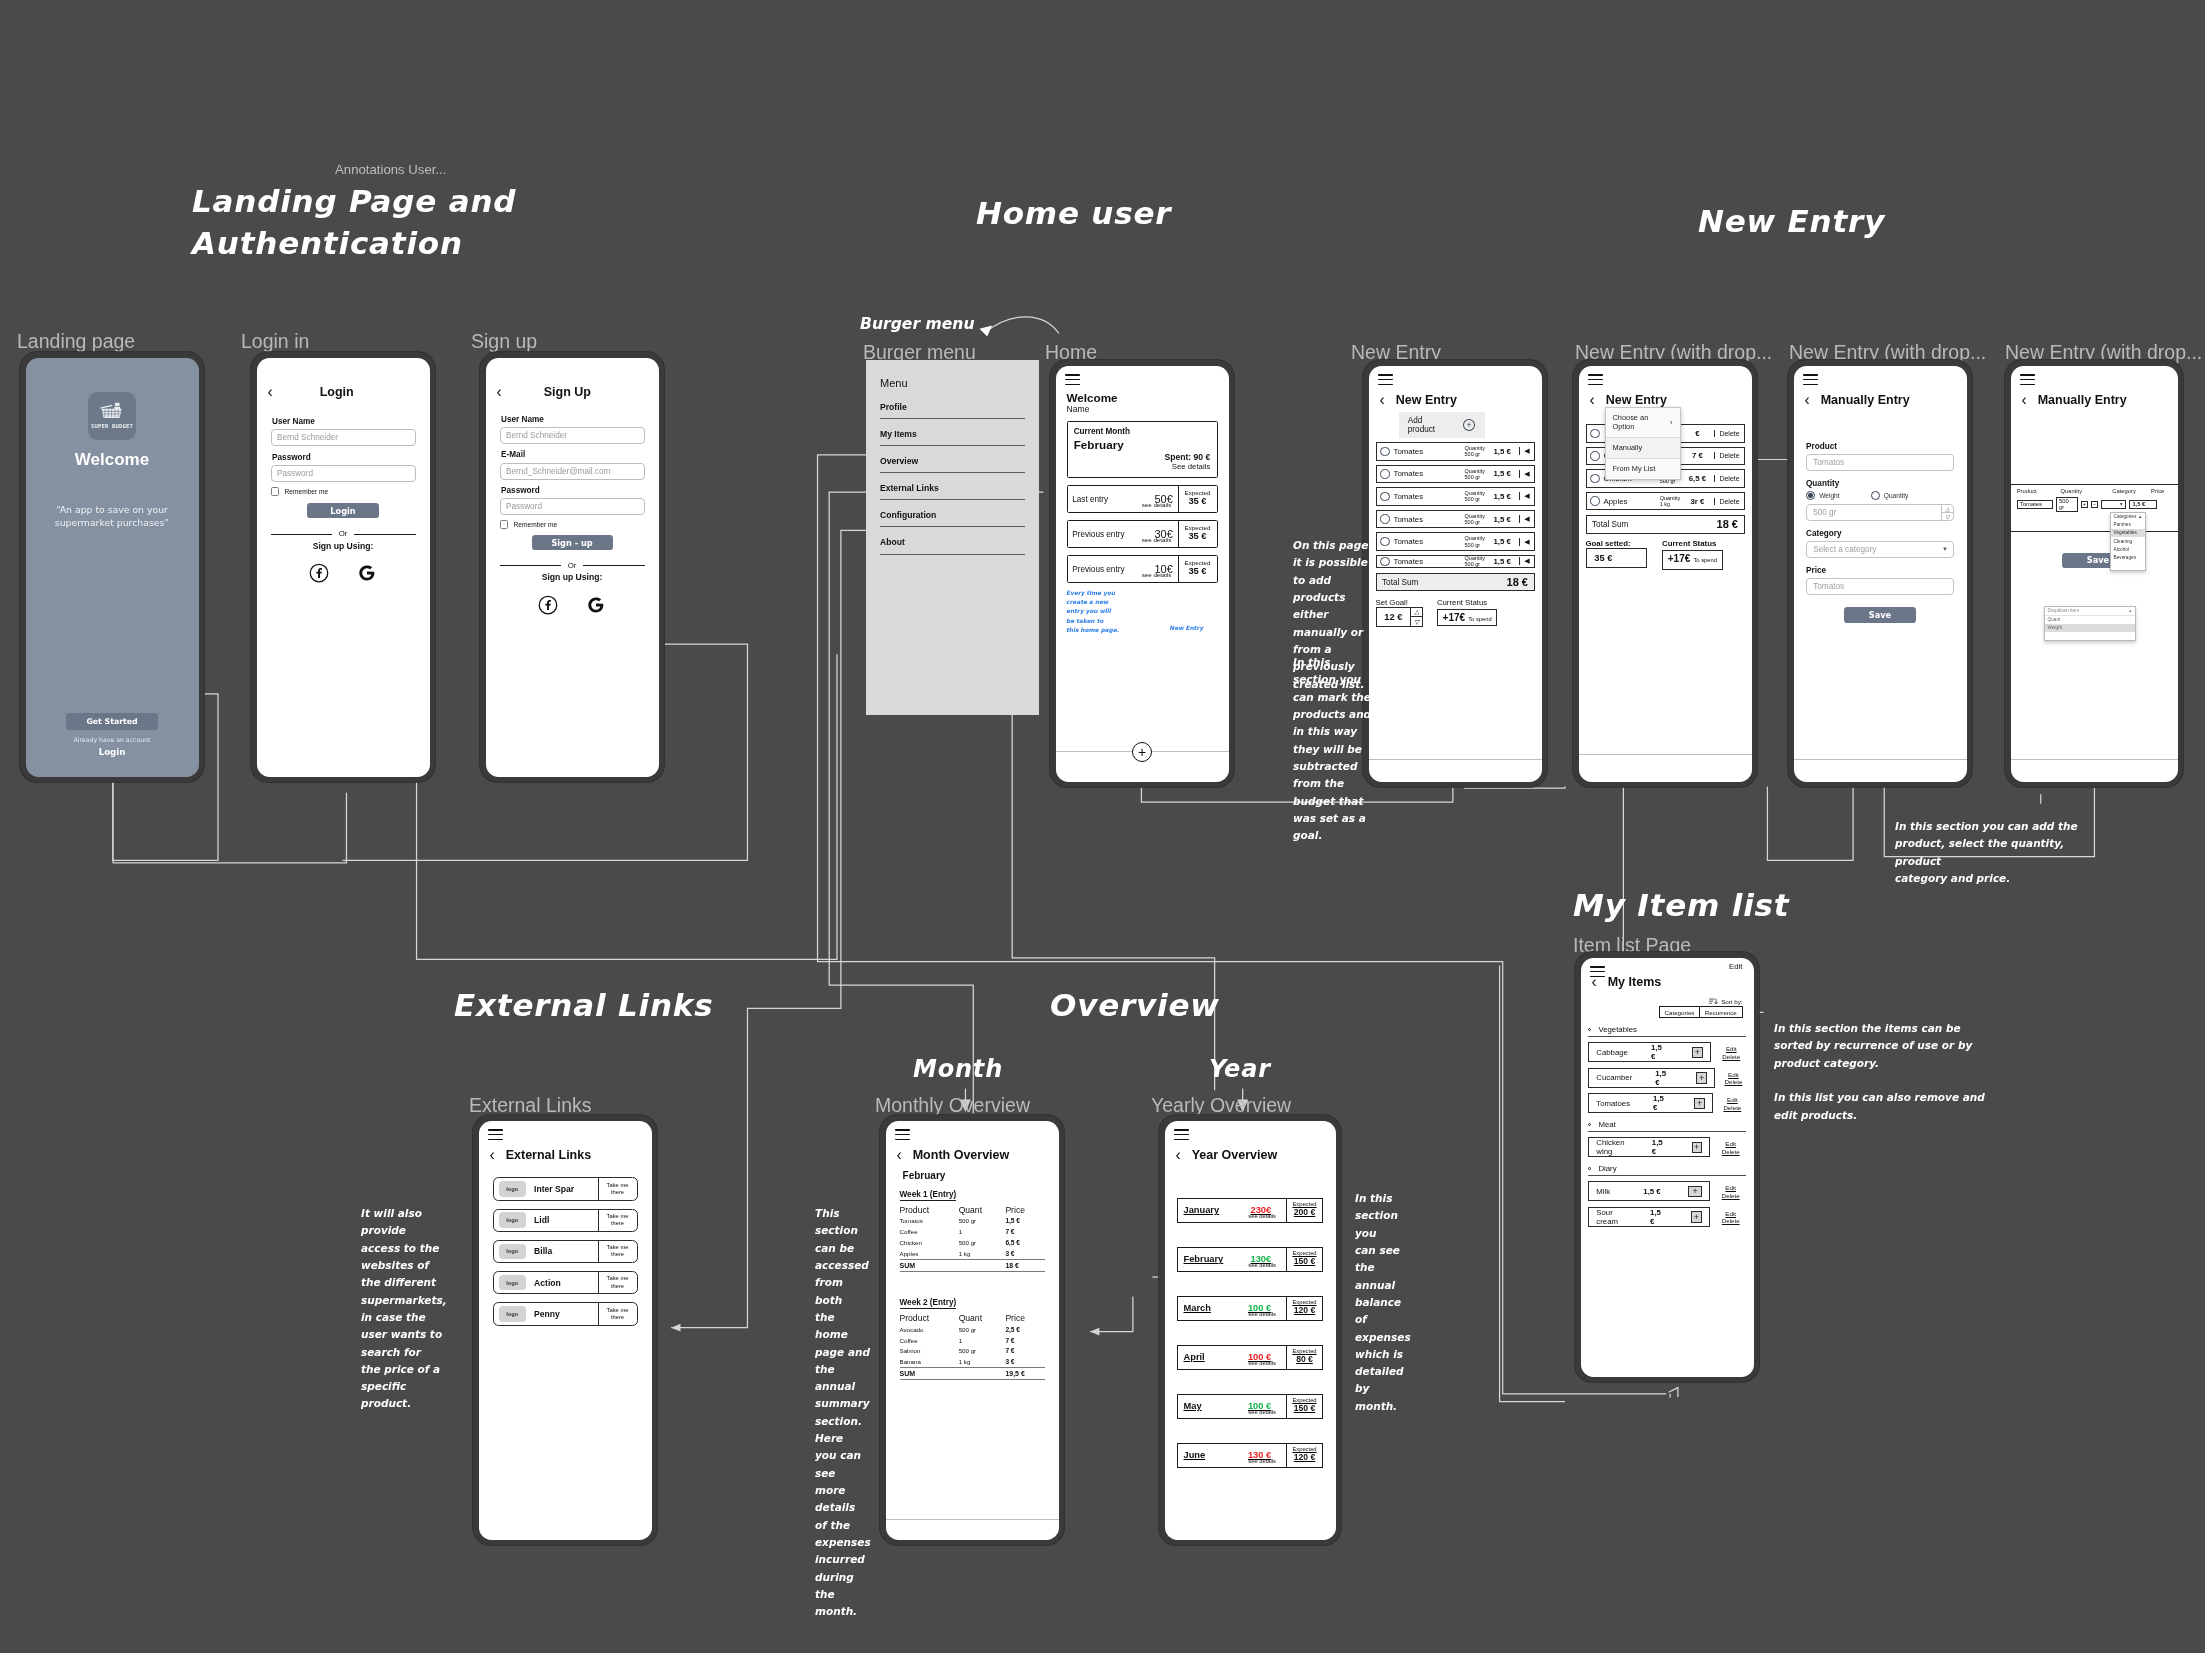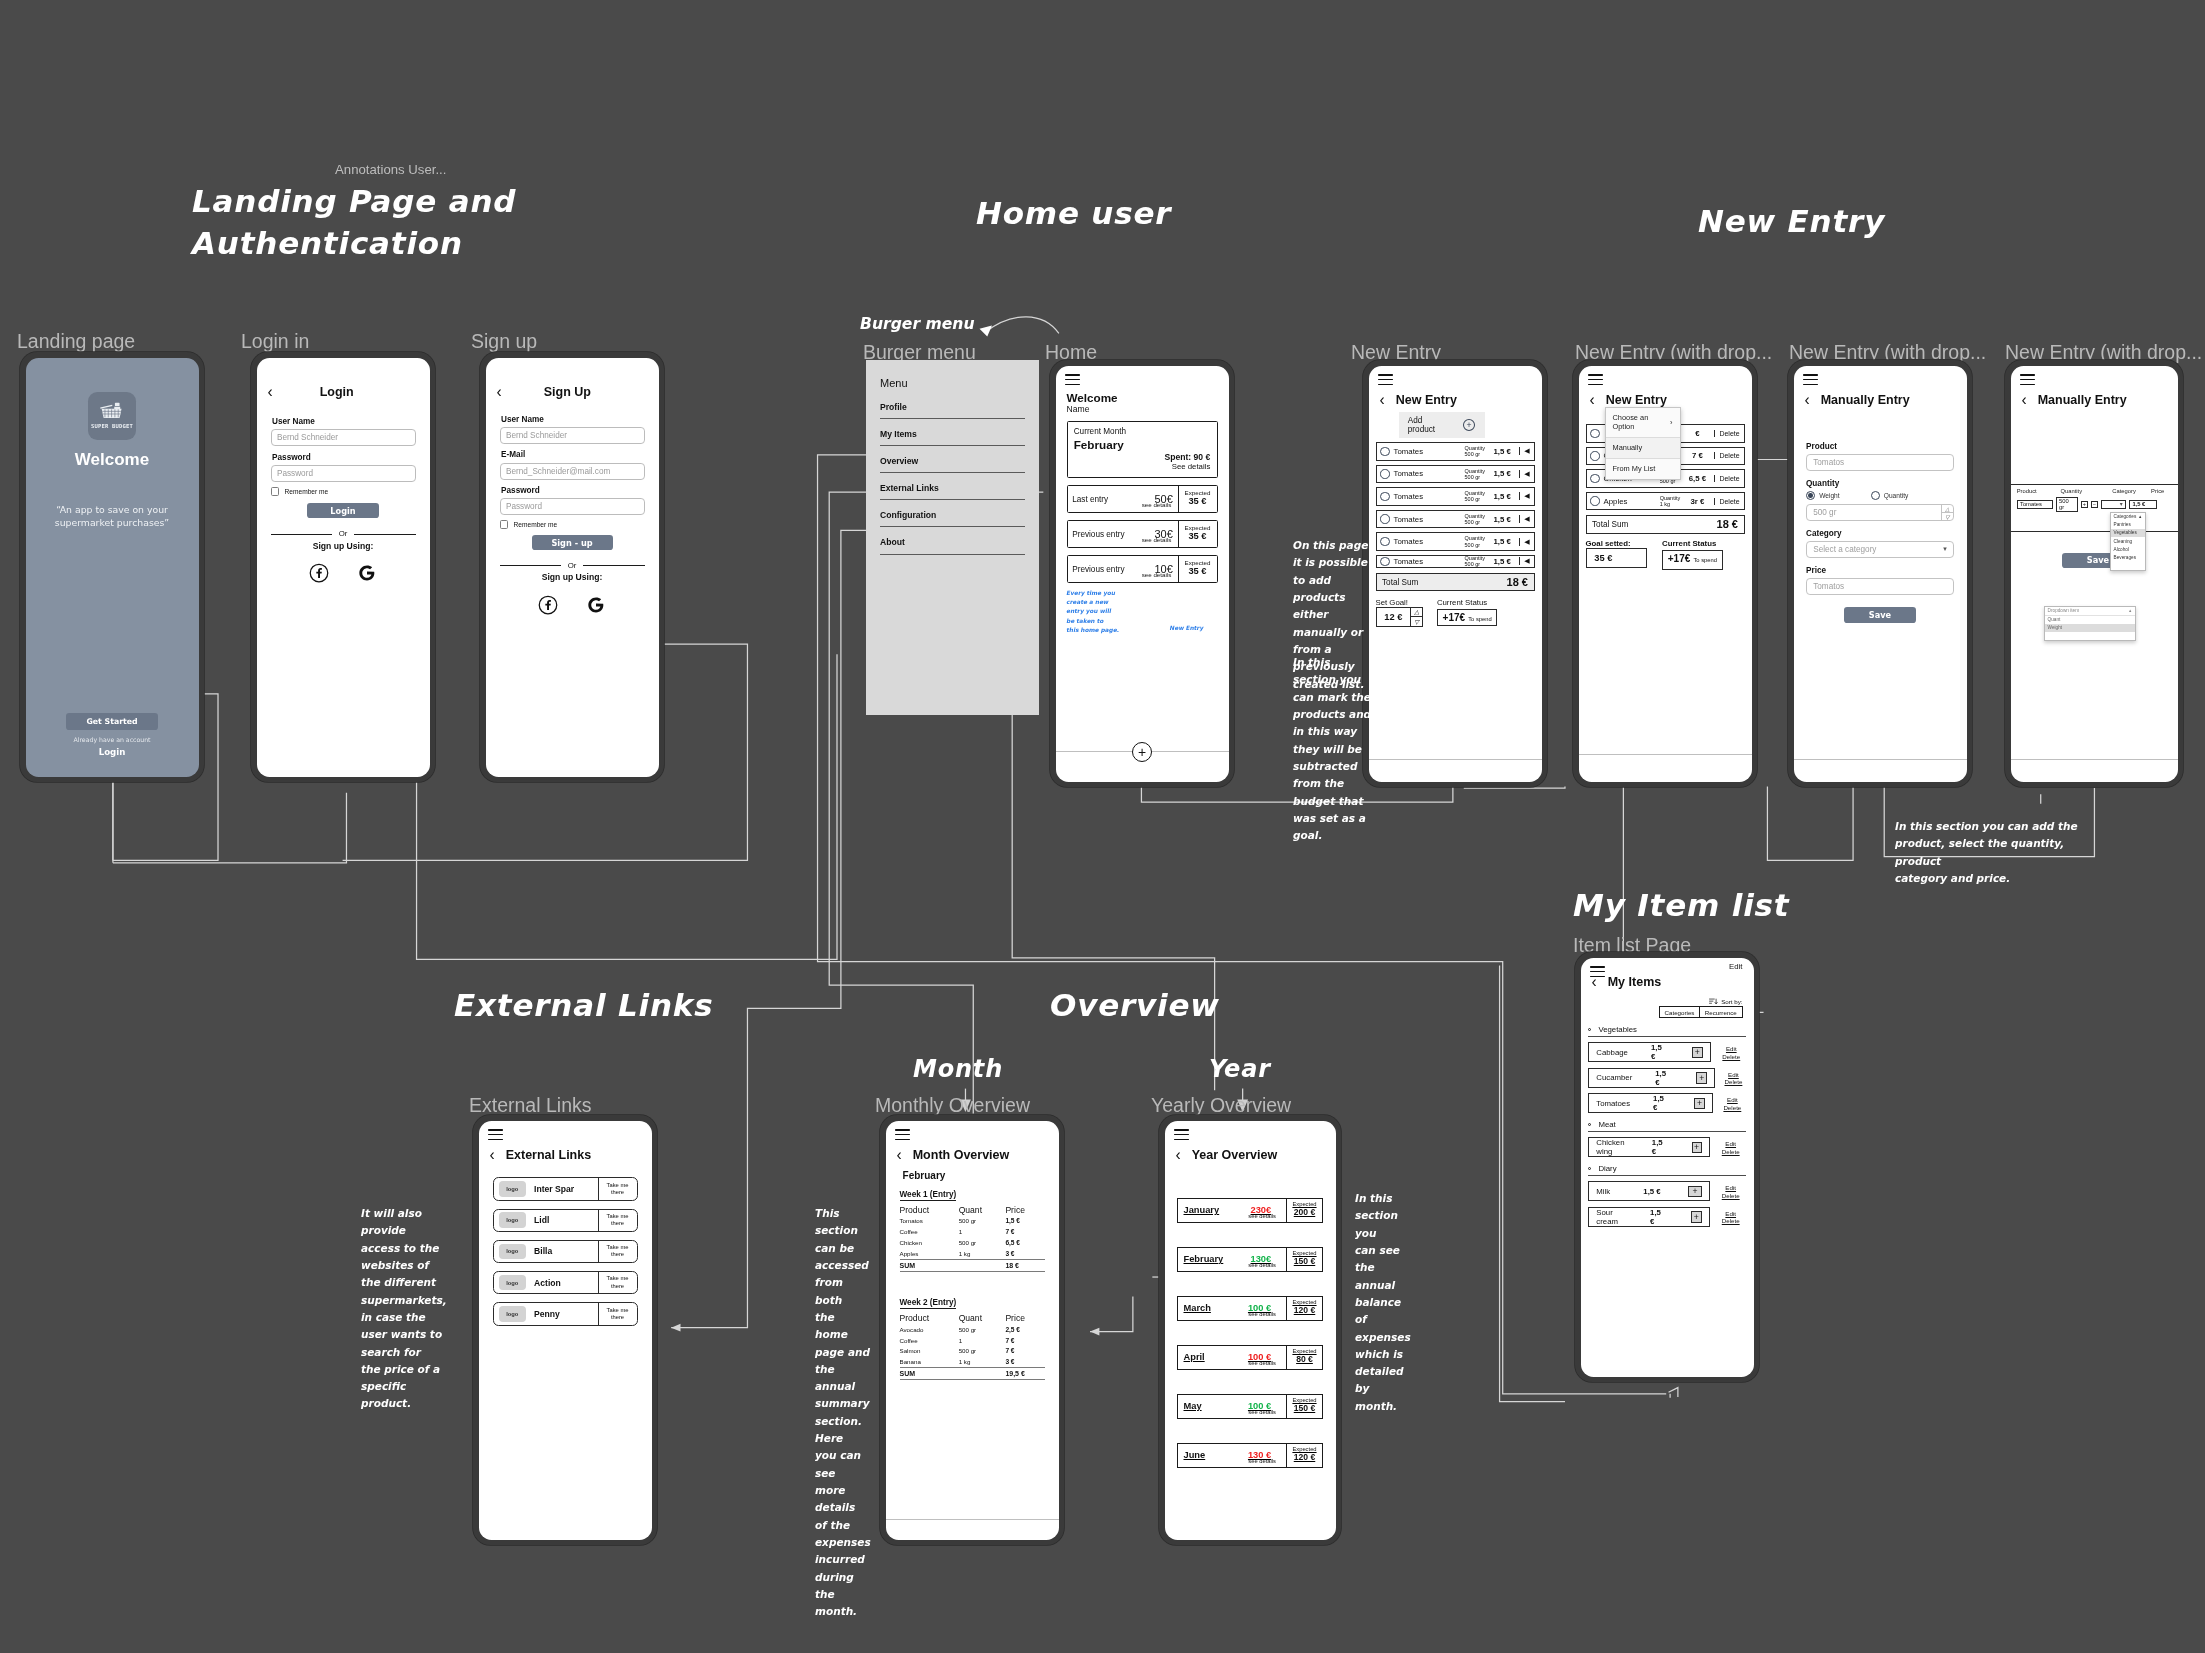--- a/index.html
+++ b/index.html
@@ -117,21 +117,21 @@
   .menu-panel .mtitle { font-size:11px; font-weight:500; color:#111; margin-bottom:12.5px; }
   .menu-item { font-size:8.6px; font-weight:bold; color:#111; padding-bottom:6.2px;
                border-bottom:0.8px solid #5a5a5a; margin-bottom:10px; }
 
   
   .home-pad { padding:7.8px 11px 0 11px; }
   .home-welcome { font-size:11.7px; font-weight:bold; color:#111; }
   .home-name { font-size:8.6px; color:#111; margin-top:0.8px; }
   .card { border:1.1px solid #1b1b1b; border-radius:1.6px; margin-top:7px; }
   .month-card { padding:4.7px 6.2px 6.2px 6.2px; }
-  .month-card .cm { font-size:8.2px; color:#111; }
+  .month-card .cm { font-size:8.2px; color:#111;font-weight:bold; }
   .month-card .mo { font-size:11.7px; font-weight:bold; color:#111; margin-top:2.3px; }
   .month-card .spent { font-size:8.6px; font-weight:bold; color:#111; text-align:right; margin-top:0.8px; }
   .month-card .sd { font-size:7.8px; color:#111; text-align:right; }
   .entry-card { display:flex; align-items:stretch; height:28px; }
   .entry-card .lft { flex:1; display:flex; align-items:center; padding:0 4.7px; position:relative; }
   .entry-card .ename { font-size:8.2px; color:#111; }
   .entry-card .eamt { font-size:11px; color:#111; margin-left:auto; text-align:center; }
   .entry-card .esd { font-size:6.2px; color:#111; position:absolute; right:6.2px; bottom:3.9px; }
   .entry-card .rgt { width:39px; border-left:1.1px solid #1b1b1b; text-align:center; padding-top:2.3px; }
   .entry-card .rgt .ex { font-size:6.2px; color:#111; }
@@ -956,20 +956,26 @@
           <span class="iprice">1,5 €</span>
           <span class="plus-sq">+</span>
         </div>
         <div class="ed-col">
             <span>Edit</span>
             <span>Delete</span>
           </div>
       </div>
     </div>
   </div>
+  <div class="abs anno" style="left:1774px; top:1020px; width:241px;">In this section the items can be
+sorted by recurrence of use or by
+product category.
+
+In this list you can also remove and
+edit products.</div>
 
   <div class="phone" style="left:473px; top:1115px; width:184px; height:430px;">
     <div class="screen">
       <div class="burger">
           <i></i>
           <i></i>
           <i></i>
         </div>
       <div class="navbar">
         <span class="chev">‹</span>

